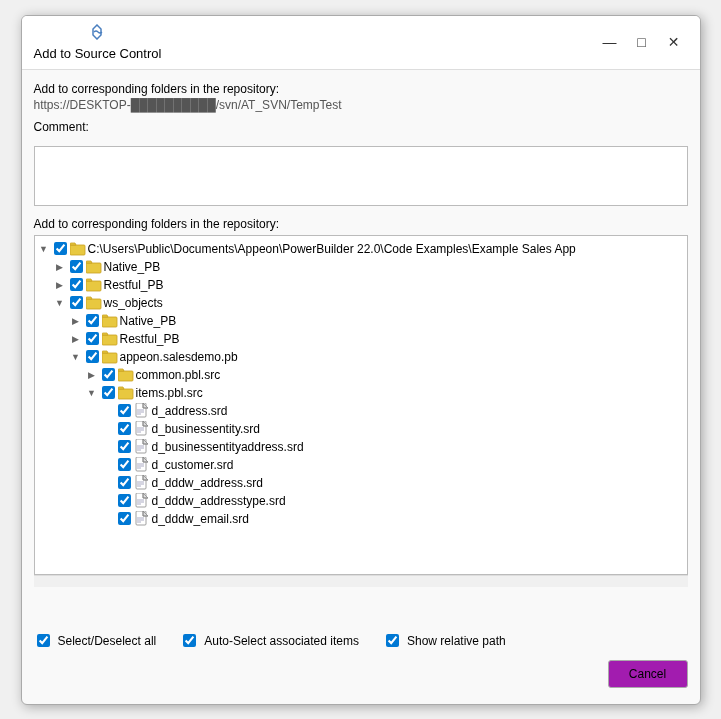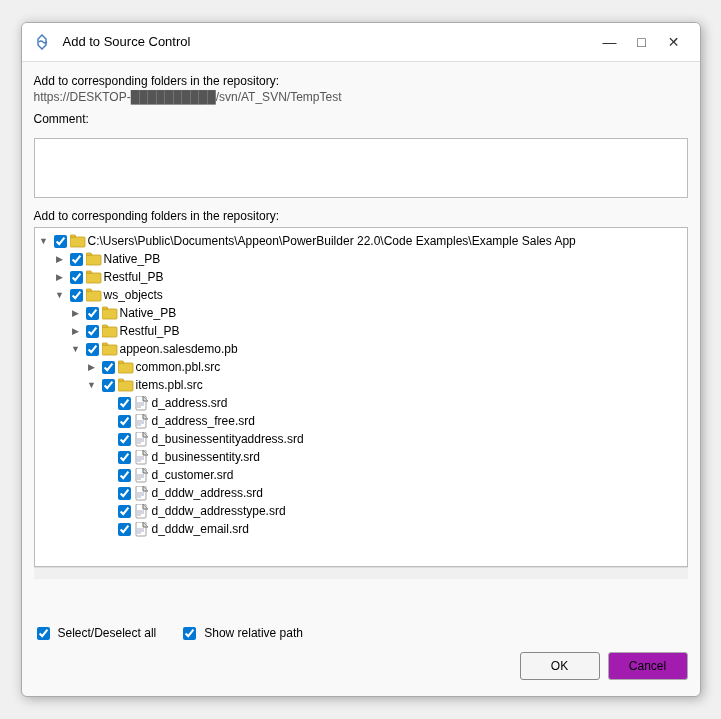--- a/index.html
+++ b/index.html
@@ -27,21 +27,23 @@
       background: #fff;
       padding: 8px 12px;
       display: flex;
       align-items: center;
       justify-content: space-between;
       border-bottom: 1px solid #ddd;
       user-select: none;
     }
     .title-bar-left {
       display: flex;
-      gap: 13px;
+      align-items: center;
+      gap: 6px;
+      flex-direction: column;
     }
     .title-icon {
       width: 16px;
       height: 16px;
       display: flex;
       align-items: center;
       justify-content: center;
     }
     .title-text {
       font-size: 13px;
@@ -394,59 +396,40 @@
             <span class="file-icon">
               <svg width="14" height="15" viewBox="0 0 14 15">
       <rect x="1" y="0" width="10" height="14" rx="1" ry="1" fill="#fff" stroke="#888" stroke-width="0.8"></rect>
       <path d="M8 0 L13 5 L8 5 Z" fill="#ddd" stroke="#888" stroke-width="0.8"></path>
       <path d="M8 0 L8 5 L13 5" fill="none" stroke="#888" stroke-width="0.8"></path>
       <line x1="2" y1="7" x2="9" y2="7" stroke="#88a" stroke-width="0.7"></line>
       <line x1="2" y1="9" x2="9" y2="9" stroke="#88a" stroke-width="0.7"></line>
       <line x1="2" y1="11" x2="6" y2="11" stroke="#88a" stroke-width="0.7"></line>
     </svg>
             </span>
-            <span class="item-label">d_address_free.srd</span>
+            <span class="item-label">d_businessentity.srd</span>
           </div>
           <div class="tree-item">
             <span class="indent"></span>
             <span class="indent"></span>
             <span class="indent"></span>
             <span class="indent"></span>
             <span class="expander-placeholder"></span>
             <input type="checkbox" class="checkbox" checked="" style="">
             <span class="file-icon">
               <svg width="14" height="15" viewBox="0 0 14 15">
       <rect x="1" y="0" width="10" height="14" rx="1" ry="1" fill="#fff" stroke="#888" stroke-width="0.8"></rect>
       <path d="M8 0 L13 5 L8 5 Z" fill="#ddd" stroke="#888" stroke-width="0.8"></path>
       <path d="M8 0 L8 5 L13 5" fill="none" stroke="#888" stroke-width="0.8"></path>
       <line x1="2" y1="7" x2="9" y2="7" stroke="#88a" stroke-width="0.7"></line>
       <line x1="2" y1="9" x2="9" y2="9" stroke="#88a" stroke-width="0.7"></line>
       <line x1="2" y1="11" x2="6" y2="11" stroke="#88a" stroke-width="0.7"></line>
     </svg>
             </span>
             <span class="item-label">d_businessentityaddress.srd</span>
-          </div>
-          <div class="tree-item">
-            <span class="indent"></span>
-            <span class="indent"></span>
-            <span class="indent"></span>
-            <span class="indent"></span>
-            <span class="expander-placeholder"></span>
-            <input type="checkbox" class="checkbox" checked="" style="">
-            <span class="file-icon">
-              <svg width="14" height="15" viewBox="0 0 14 15">
-      <rect x="1" y="0" width="10" height="14" rx="1" ry="1" fill="#fff" stroke="#888" stroke-width="0.8"></rect>
-      <path d="M8 0 L13 5 L8 5 Z" fill="#ddd" stroke="#888" stroke-width="0.8"></path>
-      <path d="M8 0 L8 5 L13 5" fill="none" stroke="#888" stroke-width="0.8"></path>
-      <line x1="2" y1="7" x2="9" y2="7" stroke="#88a" stroke-width="0.7"></line>
-      <line x1="2" y1="9" x2="9" y2="9" stroke="#88a" stroke-width="0.7"></line>
-      <line x1="2" y1="11" x2="6" y2="11" stroke="#88a" stroke-width="0.7"></line>
-    </svg>
-            </span>
-            <span class="item-label">d_businessentity.srd</span>
           </div>
           <div class="tree-item">
             <span class="indent"></span>
             <span class="indent"></span>
             <span class="indent"></span>
             <span class="indent"></span>
             <span class="expander-placeholder"></span>
             <input type="checkbox" class="checkbox" checked="" style="">
             <span class="file-icon">
               <svg width="14" height="15" viewBox="0 0 14 15">
@@ -521,22 +504,25 @@
       <div class="hscrollbar"></div>
     </div>
 
     <div class="footer-checkboxes">
       <div class="footer-check-item">
         <input type="checkbox" class="checkbox" checked="" style="">
         <span>Select/Deselect all</span>
       </div>
       <div class="footer-check-item">
         <input type="checkbox" class="checkbox" checked="" style="">
+        <span>Auto-Select associated items</span>
+      </div>
+      <div class="footer-check-item">
+        <input type="checkbox" class="checkbox" checked="" style="">
         <span>Show relative path</span>
       </div>
     </div>
 
     <div class="footer-buttons">
-      <button class="btn btn-ok">OK</button>
       <button class="btn">Cancel</button>
     </div>
   </div>
 </div>
 
 </body></html>

